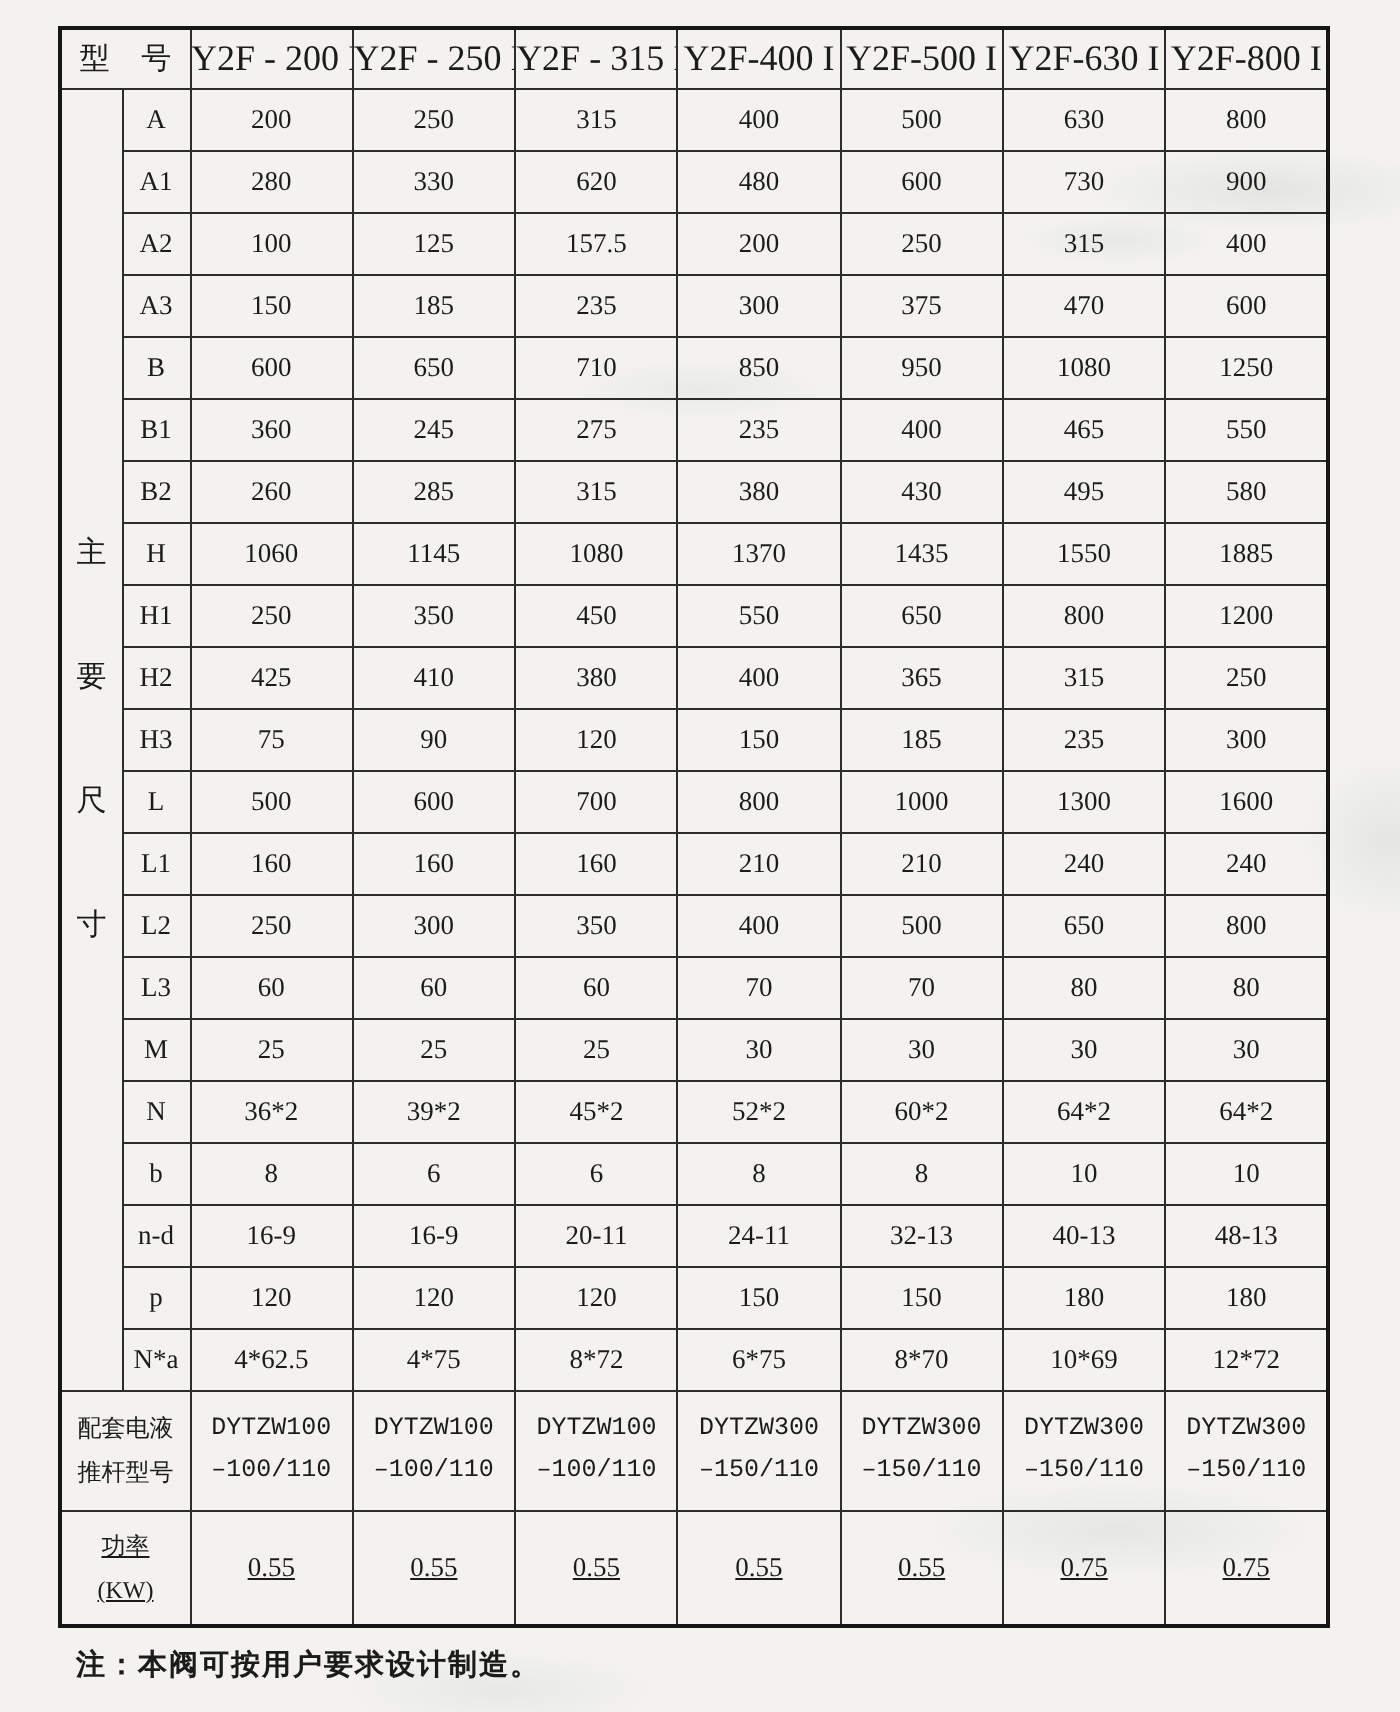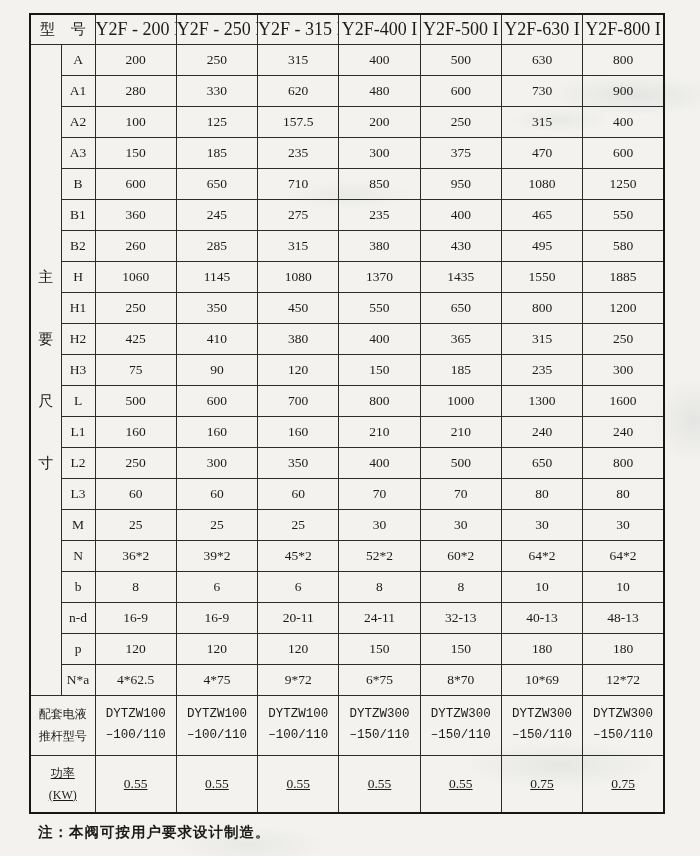--- a/index.html
+++ b/index.html
@@ -305,21 +305,21 @@
           <td class="val">120</td>
           <td class="val">150</td>
           <td class="val">150</td>
           <td class="val">180</td>
           <td class="val">180</td>
         </tr>
         <tr>
           <th class="rowlabel">N*a</th>
           <td class="val">4*62.5</td>
           <td class="val">4*75</td>
-          <td class="val">9*72</td>
+          <td class="val">8*72</td>
           <td class="val">6*75</td>
           <td class="val">8*70</td>
           <td class="val">10*69</td>
           <td class="val">12*72</td>
         </tr>
       </tbody>
     <tbody id="bottom-body">
         <tr class="actuator-row">
           <th class="blocklabel" colspan="2">
             <div>配套电液</div>

